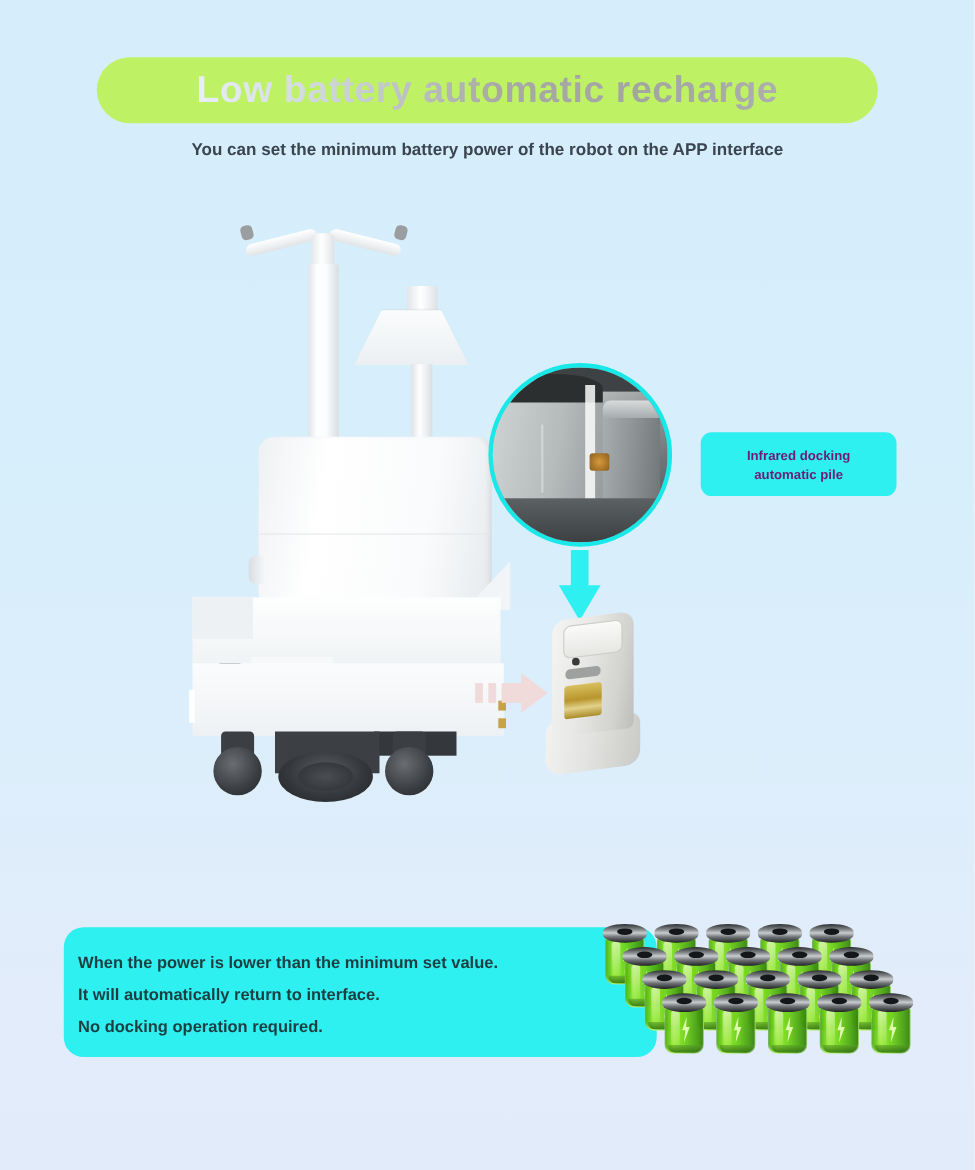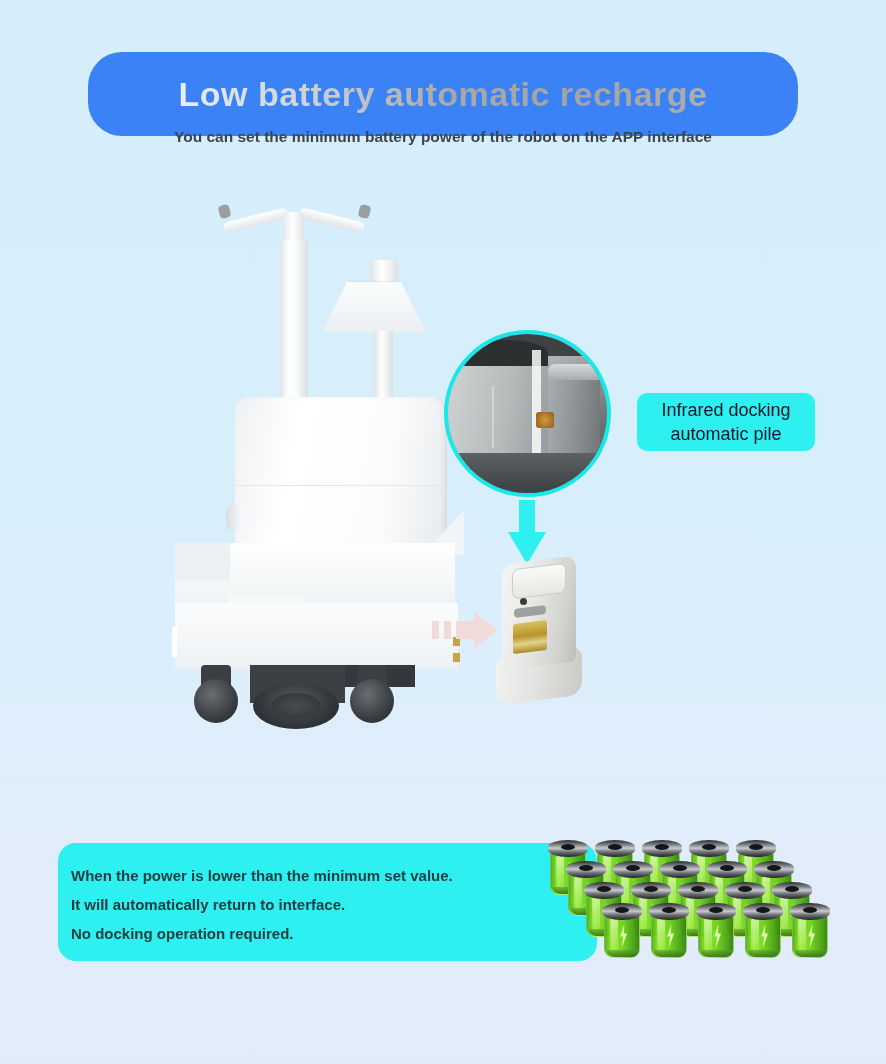--- a/index.html
+++ b/index.html
@@ -20,23 +20,23 @@
         #e1ebfa 100%);
     position: relative;
   }
 
   
   .header-pill {
     position: absolute;
     left: 88px;
     top: 52px;
     width: 710px;
-    height: 84px;
+    height: 60px;
     border-radius: 34px;
-    background: #3b82f6;
+    background: #bef264;
     display: flex;
     align-items: center;
     justify-content: center;
   }
   .header-title {
     font-size: 34px;
     font-weight: bold;
     letter-spacing: 0.5px;
     white-space: nowrap;
     background: linear-gradient(90deg, #e8eff6 0%, #cfd6dc 22%, #a8a9a6 52%, #a3a5a3 78%, #adafae 100%);
@@ -293,21 +293,21 @@
     border-left: 24px solid #f0dada;
   }
 
   
   .callout {
     position: absolute; left: 637px; top: 393px; width: 178px; height: 58px;
     background: #2ef0f0; border-radius: 10px;
     display: flex; flex-direction: column; align-items: center; justify-content: center;
     gap: 3px;
   }
-  .callout .line { font-size: 18px; font-weight: normal; color: #0f172a; }
+  .callout .line { font-size: 12px; font-weight: bold; color: #701a75; }
 
   
   .info-box {
     position: absolute; left: 58px; top: 843px; width: 539px; height: 118px;
     background: #2ef0f0; border-radius: 18px;
     padding: 18px 0 0 13px;
   }
   .info-box .line {
     font-size: 15px; font-weight: bold; color: #1d3d40; line-height: 29px;
   }

